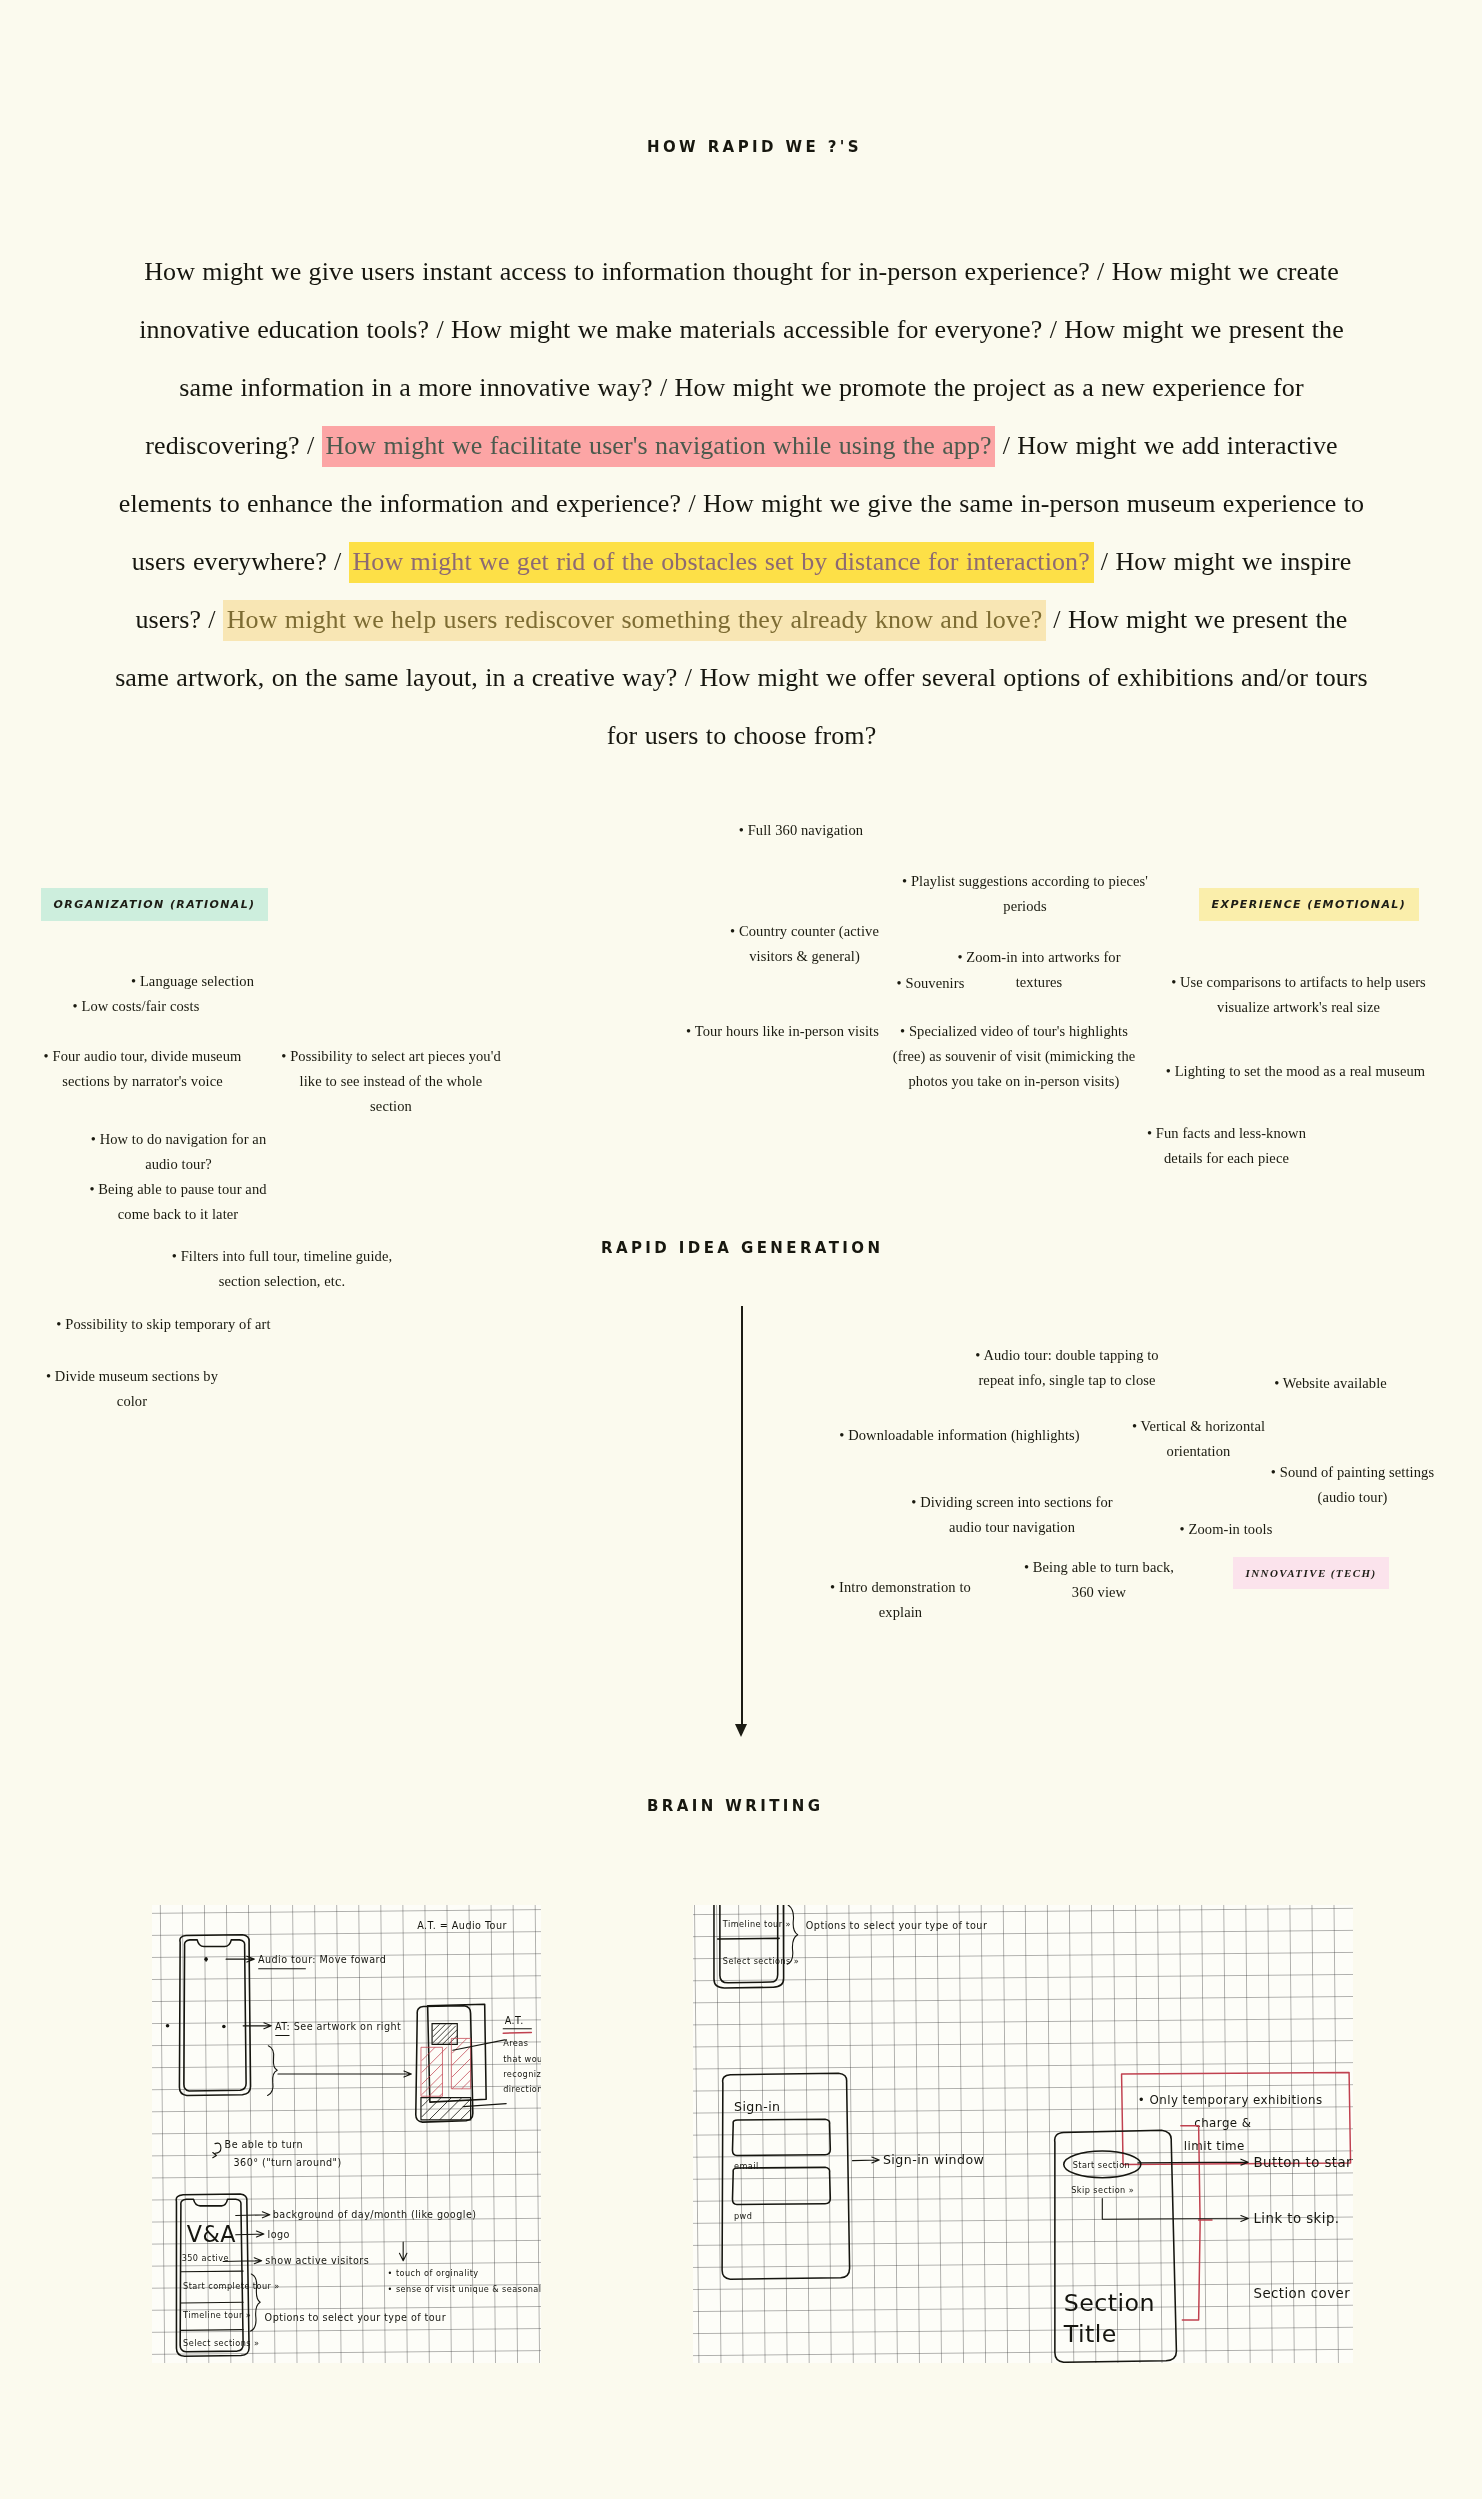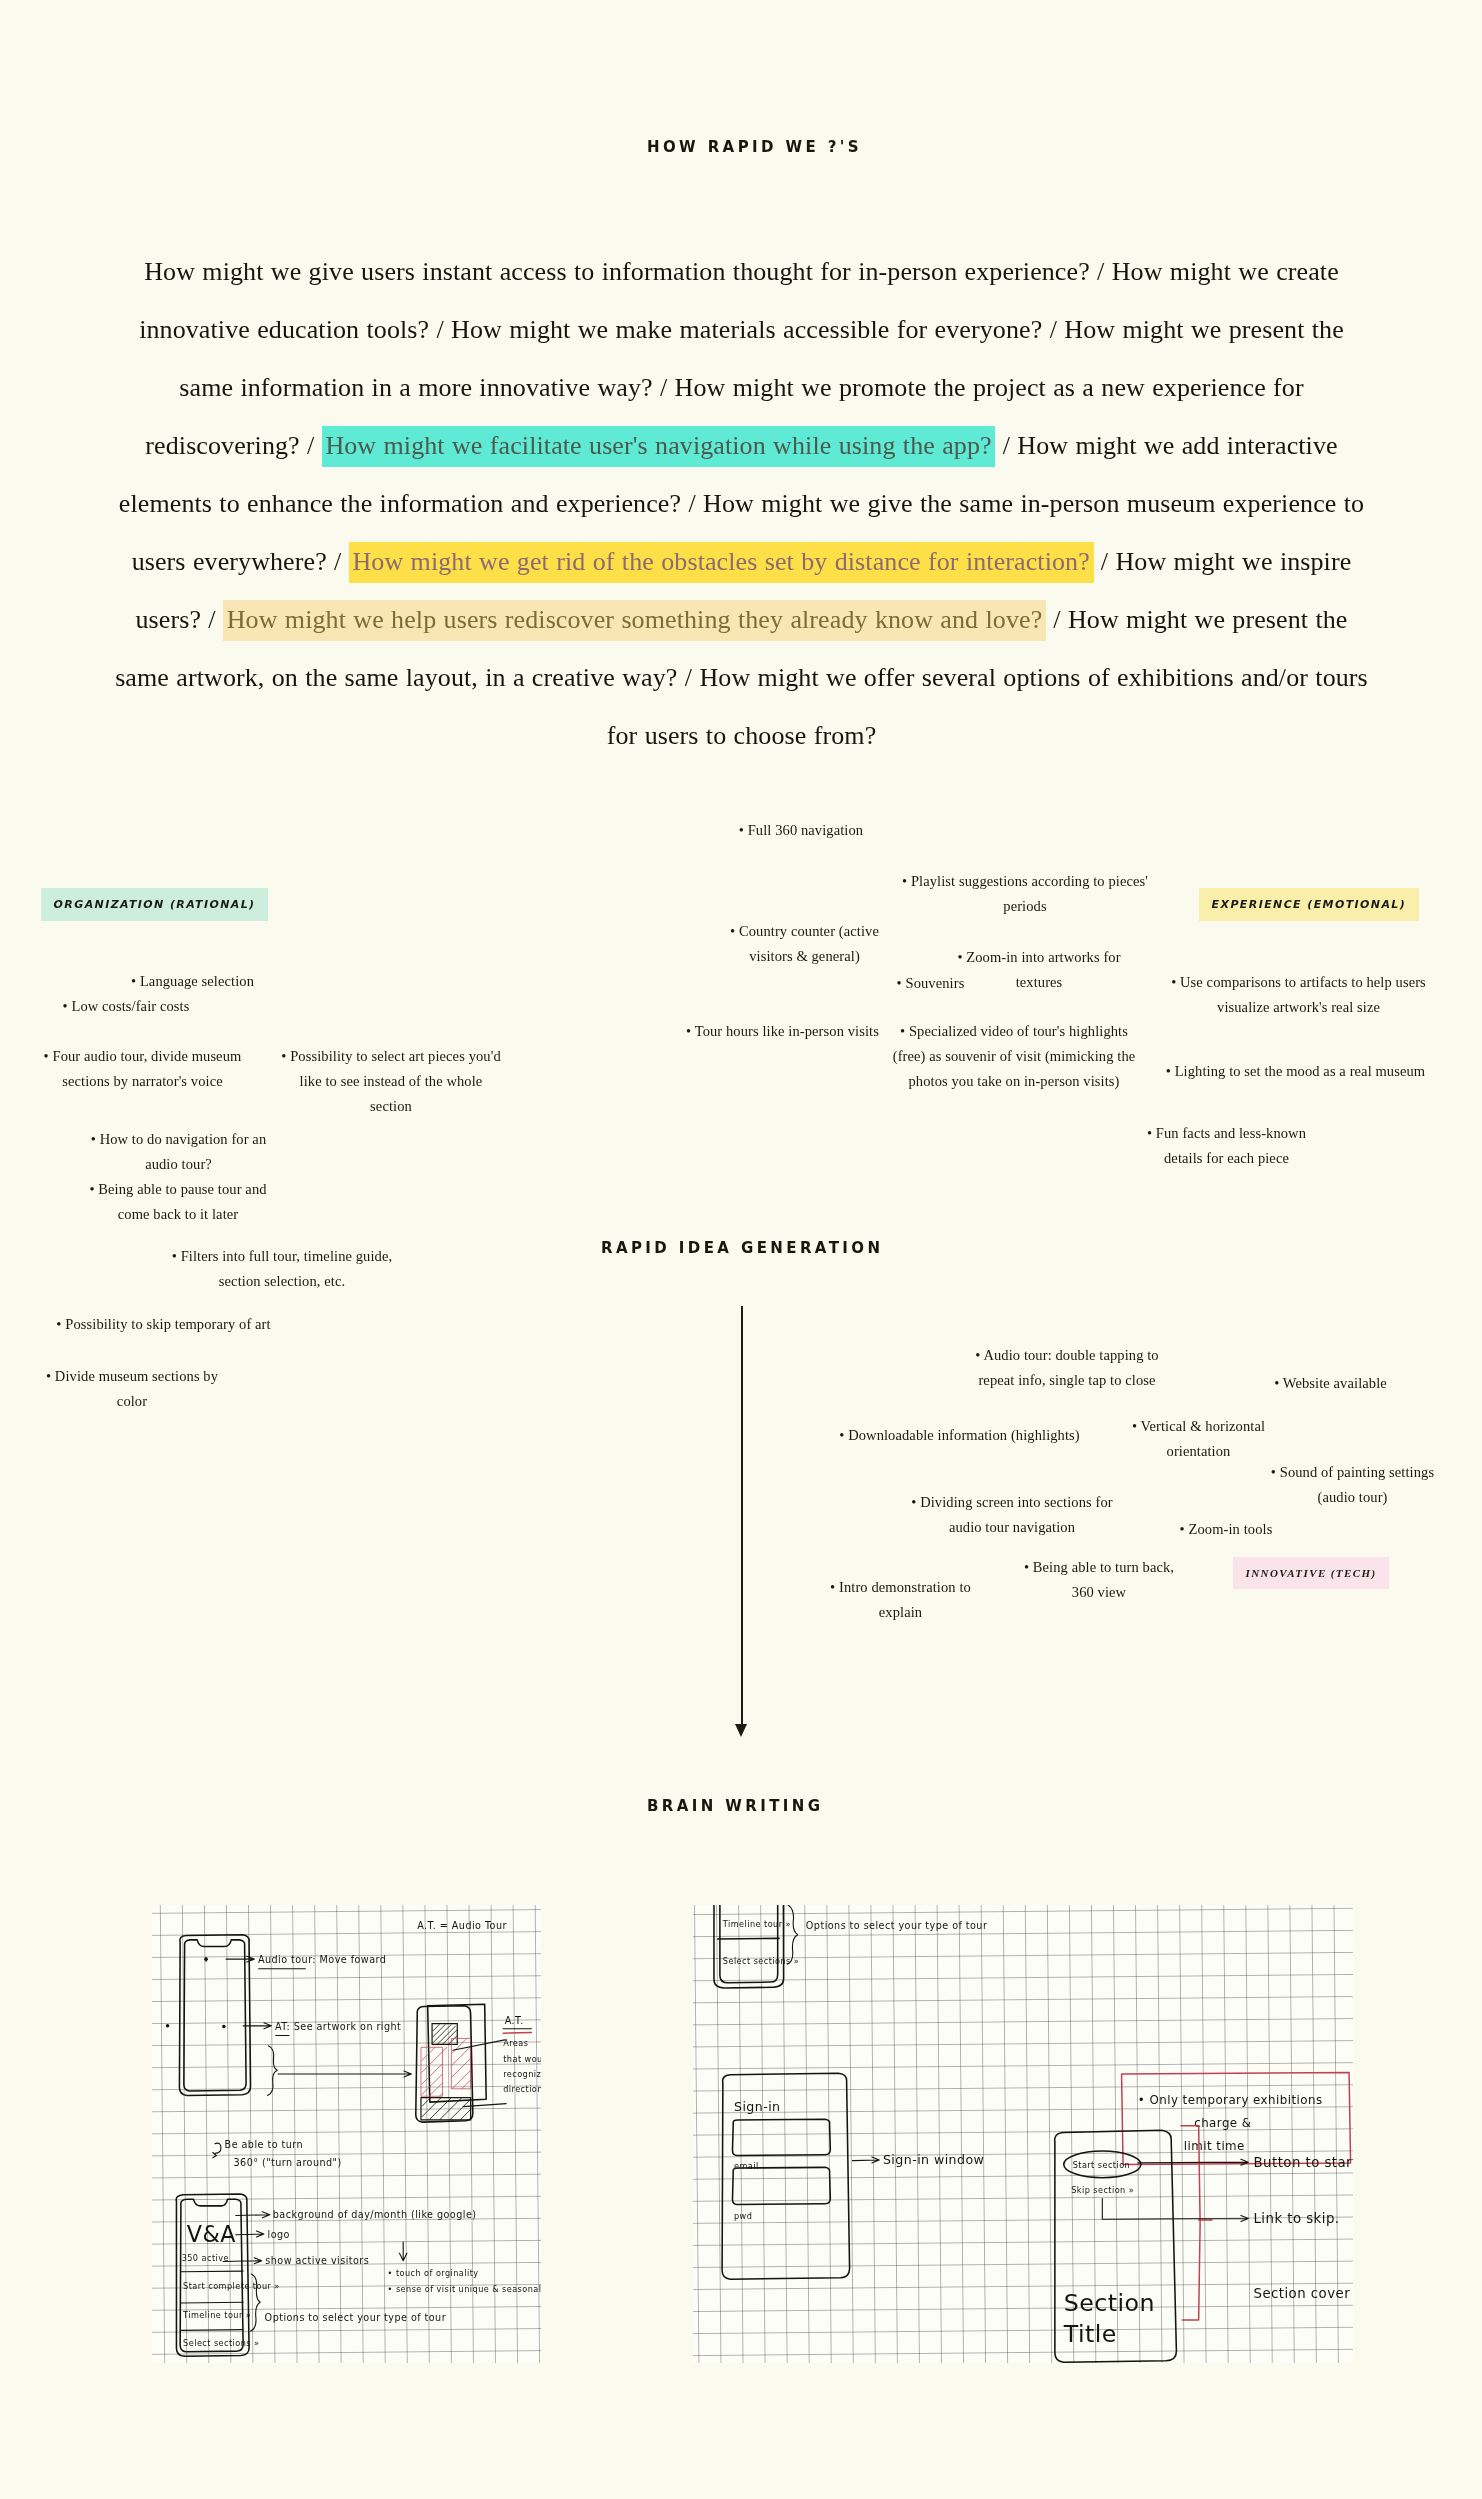--- a/index.html
+++ b/index.html
@@ -34,21 +34,21 @@
     line-height: 58px;
     letter-spacing: 0.1px;
     color: #16160f;
     word-spacing: 0.7px;
   }
   #hmw-para .hl {
     padding: 5.2px 3.7px 6.7px 3.7px;
     box-decoration-break: clone;
     -webkit-box-decoration-break: clone;
   }
-  .hl-green  { background: #5eead4; color: #4b5a4d; }
+  .hl-green  { background: #fca5a5; color: #4b5a4d; }
   .hl-pink   { background: #fde047; color: #8d6a73; }
   .hl-yellow { background: #f8e6b4; color: #7d6c33; }
 
   
   .chip {
     position: absolute;
     font-family: "DejaVu Sans", sans-serif;
     font-style: italic;
     font-size: 11px;
     font-weight: 600;
@@ -128,21 +128,21 @@
 </div>
 
 <div class="chip chip-green" style="left:41px; top:888px;font-style:italic;">ORGANIZATION (RATIONAL)</div>
 
 <div class="chip chip-yellow" style="left:1199px; top:888px;">EXPERIENCE (EMOTIONAL)</div>
 
 <div class="chip chip-pink" style="left:1233px; top:1557px;font-family:Liberation Serif, serif;">INNOVATIVE (TECH)</div>
 
 <div class="note" style="left:96px; top:969px; width:193px;">• Language selection</div>
 
-<div class="note" style="left:26px; top:994px; width:200px;">• Low costs/fair costs</div>
+<div class="note" style="left:36px; top:994px; width:200px;">• Low costs/fair costs</div>
 
 <div class="note" style="left:24px; top:1044px; width:237px;">• Four audio tour, divide museum sections by narrator's voice</div>
 
 <div class="note" style="left:280px; top:1044px; width:222px;">• Possibility to select art pieces you'd like to see instead of the whole section</div>
 
 <div class="note" style="left:82px; top:1127px; width:193px;">• How to do navigation for an audio tour?</div>
 
 <div class="note" style="left:78px; top:1177px; width:200px;">• Being able to pause tour and come back to it later</div>
 
 <div class="note" style="left:171px; top:1244px; width:222px;">• Filters into full tour, timeline guide, section selection, etc.</div>

